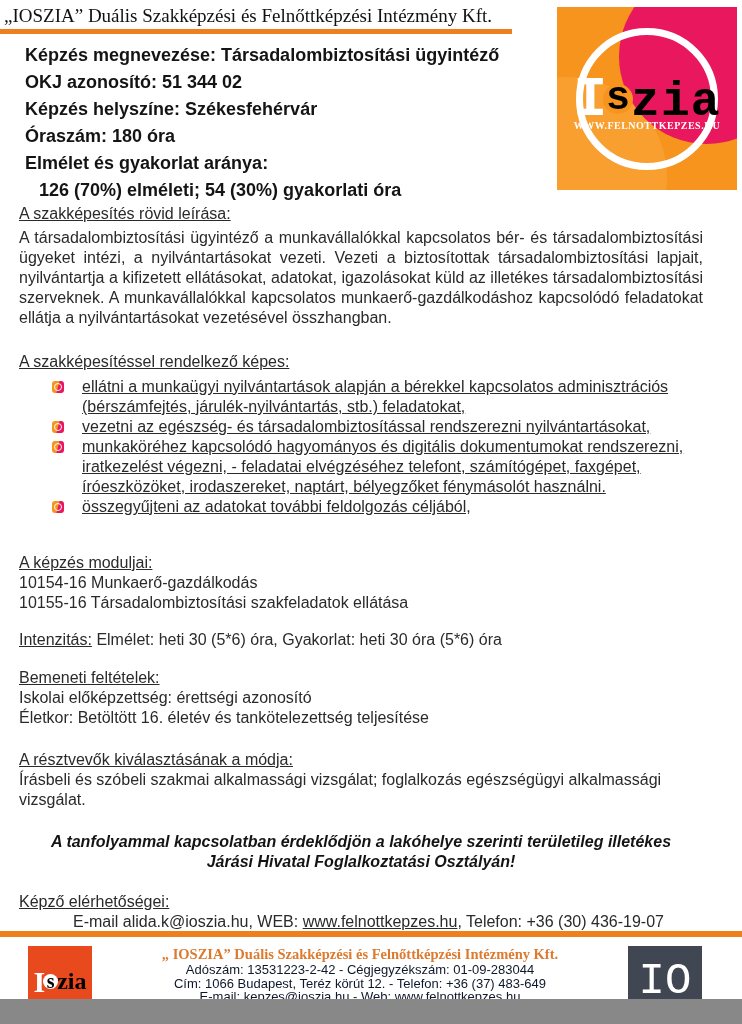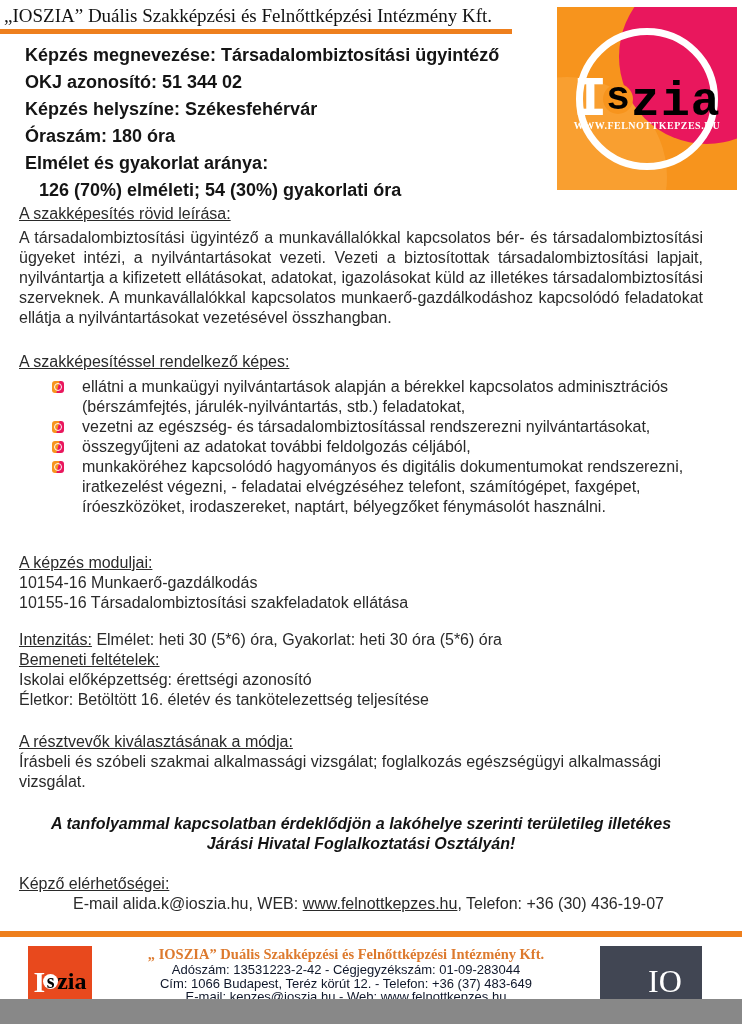--- a/index.html
+++ b/index.html
@@ -41,30 +41,30 @@
   .course { margin:8px 0 0 25px; font-weight:bold; font-size:18px; line-height:27px;
     width:520px; color:#141414; }
   .course-line-indent { padding-left:14px; }
 
   
   .content { padding:0 39px 0 19px; font-size:16px; line-height:20px; color:#2a2a2a; }
   .sec-heading { line-height:20px; }
   .sec-heading span { text-decoration:underline; }
   .para { margin-top:4px; text-align:justify; }
   .abil-heading { margin-top:24px; }
-  .abilities { margin:5px 0 0 0; padding:0; list-style:none; }
+  .abilities { margin:5px 0 0 0; padding:0; list-style:none;text-decoration:underline; }
   .ability { position:relative; padding-left:63px; }
   .bullet-icon { position:absolute; left:33px; top:4px; width:12px; height:12px;
     border-radius:3px;
     background:linear-gradient(105deg, var(--logo-orange) 47%, var(--logo-magenta) 53%); }
   .bullet-ring { position:absolute; left:2px; top:2px; right:2px; bottom:2px;
     border:1.5px solid rgba(255,255,255,.95); border-radius:50%; }
   .modules-heading { margin-top:36px; }
   .intensity { margin-top:17px; }
-  .entry-heading { }
+  .entry-heading { margin-top:18px; }
   .selection-heading { margin-top:22px; }
   .notice { margin-top:22px; padding:0 8px; text-align:center;
     font-weight:bold; font-style:italic; color:#141414; }
   .contact-heading { margin-top:20px; }
   .contact-line { padding-left:54px; }
   .contact-link { text-decoration:underline; color:inherit; cursor:pointer; }
 
   
   .footer { position:absolute; left:0; top:931px; width:742px; }
   .footer-rule { height:6px; background:var(--rule-orange); }
@@ -76,21 +76,21 @@
   .fl-s-disc { display:inline-block; width:15px; height:15px; line-height:15px; text-align:center;
     margin:0 -1px 0 -2px; background:#fff; border-radius:50%;
     color:#000; font-size:20px; font-weight:bold; vertical-align:3px; }
   .fl-zia { color:#000; font-size:24px; font-weight:bold; }
   .footer-center { flex:1; text-align:center; padding:0 4px; }
   .footer-title { font-family:"Liberation Serif", serif; font-weight:bold;
     font-size:14.5px; line-height:17px; color:var(--footer-title-orange); }
   .footer-line { font-size:13px; line-height:13.5px; color:#0f172a; }
   .footer-logo-right { margin-right:40px; width:74px; height:70px;
     background:var(--footer-logo-dark); display:flex; align-items:center; justify-content:center;
-    font-family:Liberation Serif, serif; color:#fff; font-size:32px;padding-left:28px; }
+    font-family:Liberation Mono, monospace; color:#fff; font-size:44px; }
 </style>
 </head>
 <body>
 
 <div class="page">
 
   <div class="header-title">„IOSZIA” Duális Szakképzési és Felnőttképzési Intézmény Kft.</div>
   <div class="header-rule"></div>
 
   <div class="logo">
@@ -126,27 +126,27 @@
       <li class="ability">
         <span class="bullet-icon">
             <span class="bullet-ring"></span>
           </span>
         <span>vezetni az egészség- és társadalombiztosítással rendszerezni nyilvántartásokat,</span>
       </li>
       <li class="ability">
         <span class="bullet-icon">
             <span class="bullet-ring"></span>
           </span>
-        <span>összegyűjteni az adatokat további feldolgozás céljából,</span>
+        <span>munkaköréhez kapcsolódó hagyományos és digitális dokumentumokat rendszerezni, iratkezelést végezni, - feladatai elvégzéséhez telefont, számítógépet, faxgépet, íróeszközöket, irodaszereket, naptárt, bélyegzőket fénymásolót használni.</span>
       </li>
       <li class="ability">
         <span class="bullet-icon">
             <span class="bullet-ring"></span>
           </span>
-        <span>munkaköréhez kapcsolódó hagyományos és digitális dokumentumokat rendszerezni, iratkezelést végezni, - feladatai elvégzéséhez telefont, számítógépet, faxgépet, íróeszközöket, irodaszereket, naptárt, bélyegzőket fénymásolót használni.</span>
+        <span>összegyűjteni az adatokat további feldolgozás céljából,</span>
       </li>
     </ul>
 
     <div class="sec-heading modules-heading"><span>A képzés moduljai:</span></div>
     <div>10154-16 Munkaerő-gazdálkodás</div>
     <div>10155-16 Társadalombiztosítási szakfeladatok ellátása</div>
 
     <div class="intensity"><span style="text-decoration:underline">Intenzitás:</span><span> Elmélet: heti 30 (5*6) óra, Gyakorlat: heti 30 óra (5*6) óra</span></div>
 
     <div class="sec-heading entry-heading"><span>Bemeneti feltételek:</span></div>

